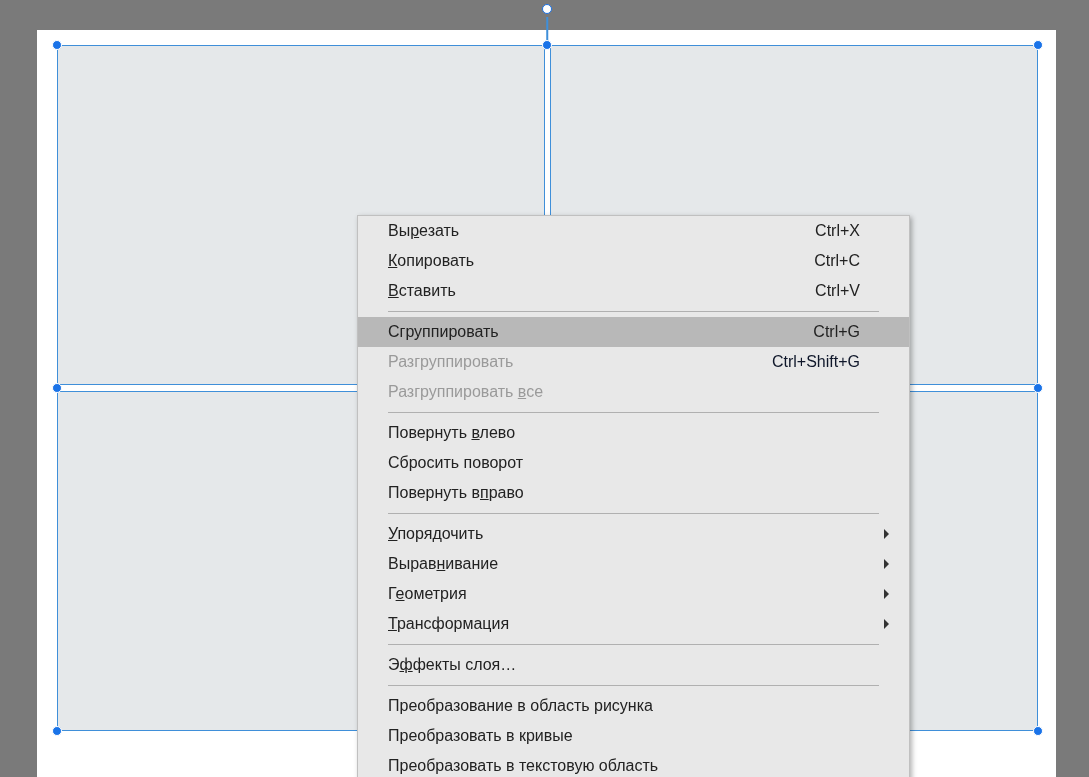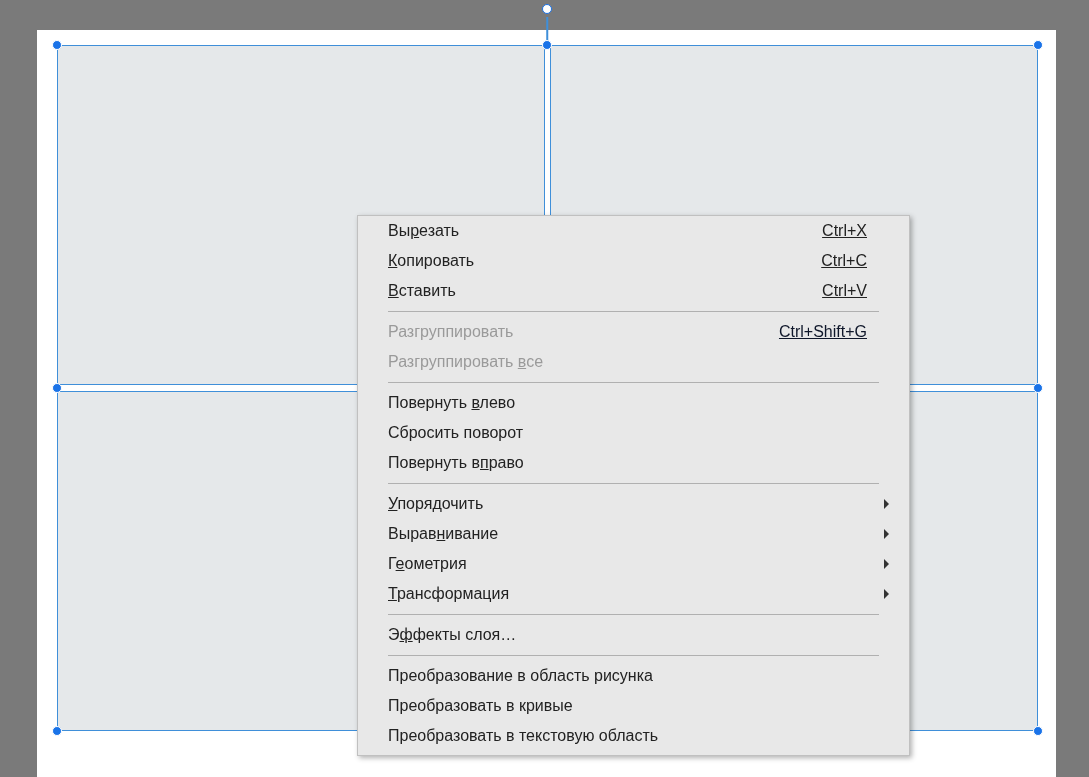--- a/index.html
+++ b/index.html
@@ -82,39 +82,38 @@
       border: 1px solid #c0c0c0;
       box-shadow: 2px 2px 5px rgba(0,0,0,0.3);
       z-index: 100;
       padding-bottom: 4px;
     }
     .menu-item {
       display: flex;
       align-items: center;
       height: 30px;
       padding-left: 30px;
-      padding-right: 32px;
+      padding-right: 24px;
       cursor: default;
       color: #222;
       position: relative;
     }
     .menu-item.highlighted {
       background: #b8b8b8;
     }
     .menu-item.disabled {
       color: #9a9a9a;
       gap: 32px;
     }
     .menu-label {
       flex: 1;
     }
     .menu-shortcut {
       color: inherit;
-      margin-right: 10px;
-      text-decoration: underline;
+      margin-right: 25px;
     }
     .menu-item.disabled .menu-shortcut {
       color: #0f172a;
     }
     .menu-arrow {
       position: absolute;
       right: 20px;
       width: 0;
       height: 0;
       border-left: 5px solid #333;
@@ -158,20 +157,24 @@
     </div>
     <div class="menu-item">
       <span class="menu-label"><span></span><span class="underline">К</span><span>опировать</span></span>
       <span class="menu-shortcut">Ctrl+C</span>
     </div>
     <div class="menu-item">
       <span class="menu-label"><span></span><span class="underline">В</span><span>ставить</span></span>
       <span class="menu-shortcut">Ctrl+V</span>
     </div>
     <div class="menu-separator"></div>
+    <div class="menu-item highlighted">
+      <span class="menu-label"><span>Сгруппировать</span><span></span></span>
+      <span class="menu-shortcut">Ctrl+G</span>
+    </div>
     <div class="menu-item disabled">
       <span class="menu-label"><span>Разгруппировать</span><span></span></span>
       <span class="menu-shortcut">Ctrl+Shift+G</span>
     </div>
     <div class="menu-item disabled">
       <span class="menu-label"><span>Разгруппировать </span><span class="underline">в</span><span>се</span></span>
     </div>
     <div class="menu-separator"></div>
     <div class="menu-item">
       <span class="menu-label"><span>Повернуть </span><span class="underline">в</span><span>лево</span></span>

